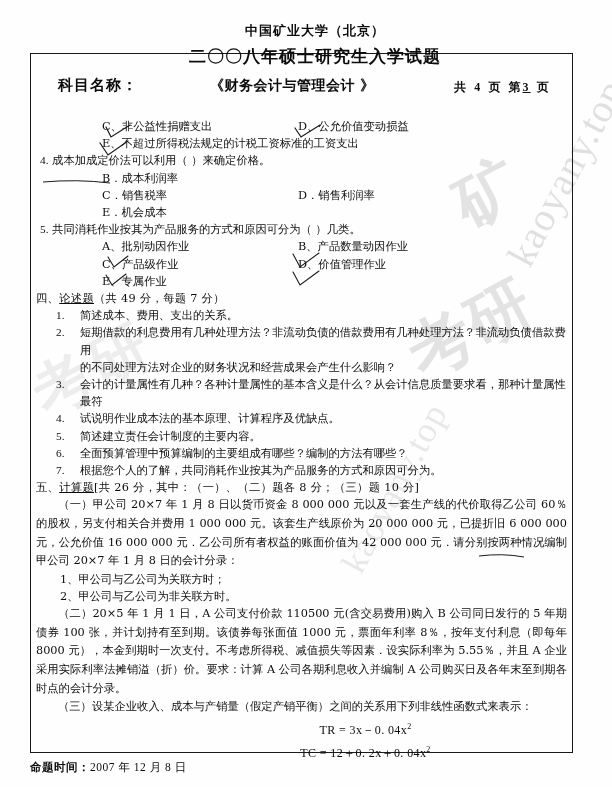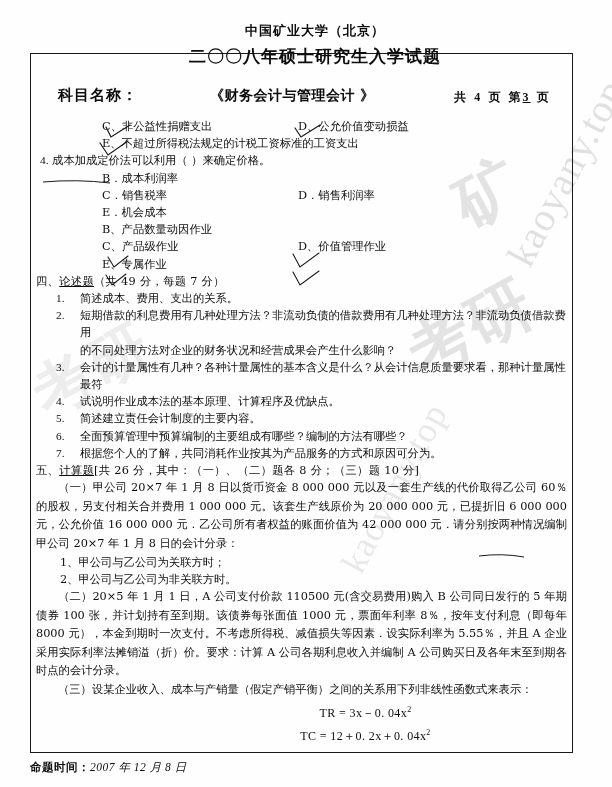--- a/index.html
+++ b/index.html
@@ -86,21 +86,21 @@
     height: 700px;
     border: 1.6px solid #1a1a1a;
     box-sizing: border-box;
     z-index: 4;
   }
 
   
   .subject-row {
     position: absolute;
     left: 30px;
-    top: 86px;
+    top: 76px;
     width: 543px;
     height: 24px;
     z-index: 6;
     font-family: "DejaVu Serif", serif;
     font-weight: 700;
   }
   .subj-label {
     position: absolute;
     left: 28px; top: 0;
     font-size: 15px;
@@ -197,21 +197,21 @@
   .footer {
     position: absolute;
     left: 30px;
     top: 760px;
     z-index: 6;
     font-family: "DejaVu Serif", serif;
     font-size: 11.5px;
     letter-spacing: 0.5px;
   }
   .footer b { font-weight: 700; }
-  .footer .date { font-family: "Liberation Serif", serif; font-weight: 400; font-style: italic; }
+  .footer .date { font-family: "Liberation Serif", serif; font-weight: 400; }
 
   
   .ink {
     position: absolute;
     z-index: 7;
     pointer-events: none;
   }
   .ink svg { display: block; overflow: visible; }
 </style>
 </head>
@@ -260,21 +260,26 @@
     </div>
     <div class="row opt-row">
       <span class="opt">B．成本利润率</span>
     </div>
     <div class="row opt-row">
       <span class="opt">C．销售税率</span>
       <span class="opt">D．销售利润率</span>
     </div>
     <div class="row opt-single">E．机会成本</div>
 
+    <div class="row q-stem">
+      <span class="q-num">5.</span>
+      <span>共同消耗作业按其为产品服务的方式和原因可分为（                ）几类。</span>
+    </div>
     <div class="row opt-row">
+      <span class="opt">A、批别动因作业</span>
       <span class="opt">B、产品数量动因作业</span>
     </div>
     <div class="row opt-row">
       <span class="opt">C、产品级作业</span>
       <span class="opt">D、价值管理作业</span>
     </div>
     <div class="row opt-single">E、专属作业</div>
 
     <div class="row sec-head">
       <span>四、</span><span class="und">论述题</span><span>（共 49 分，每题 7 分）</span>

